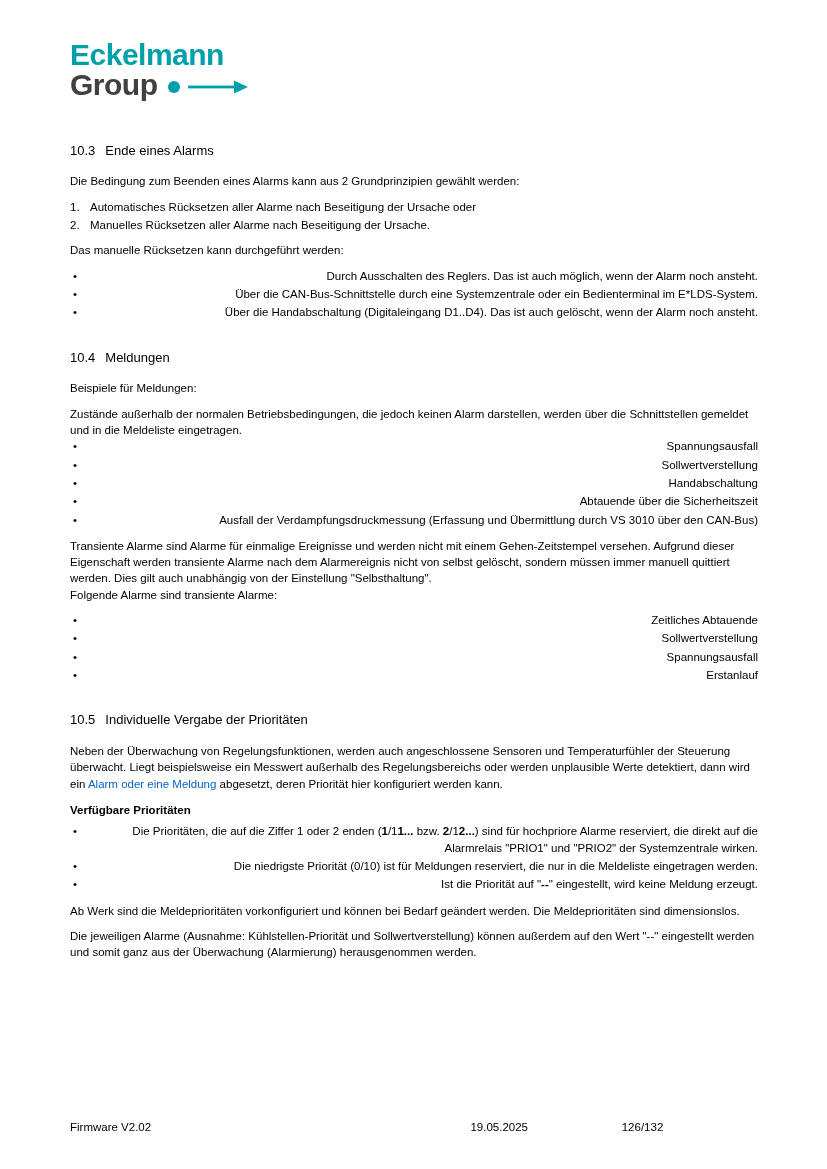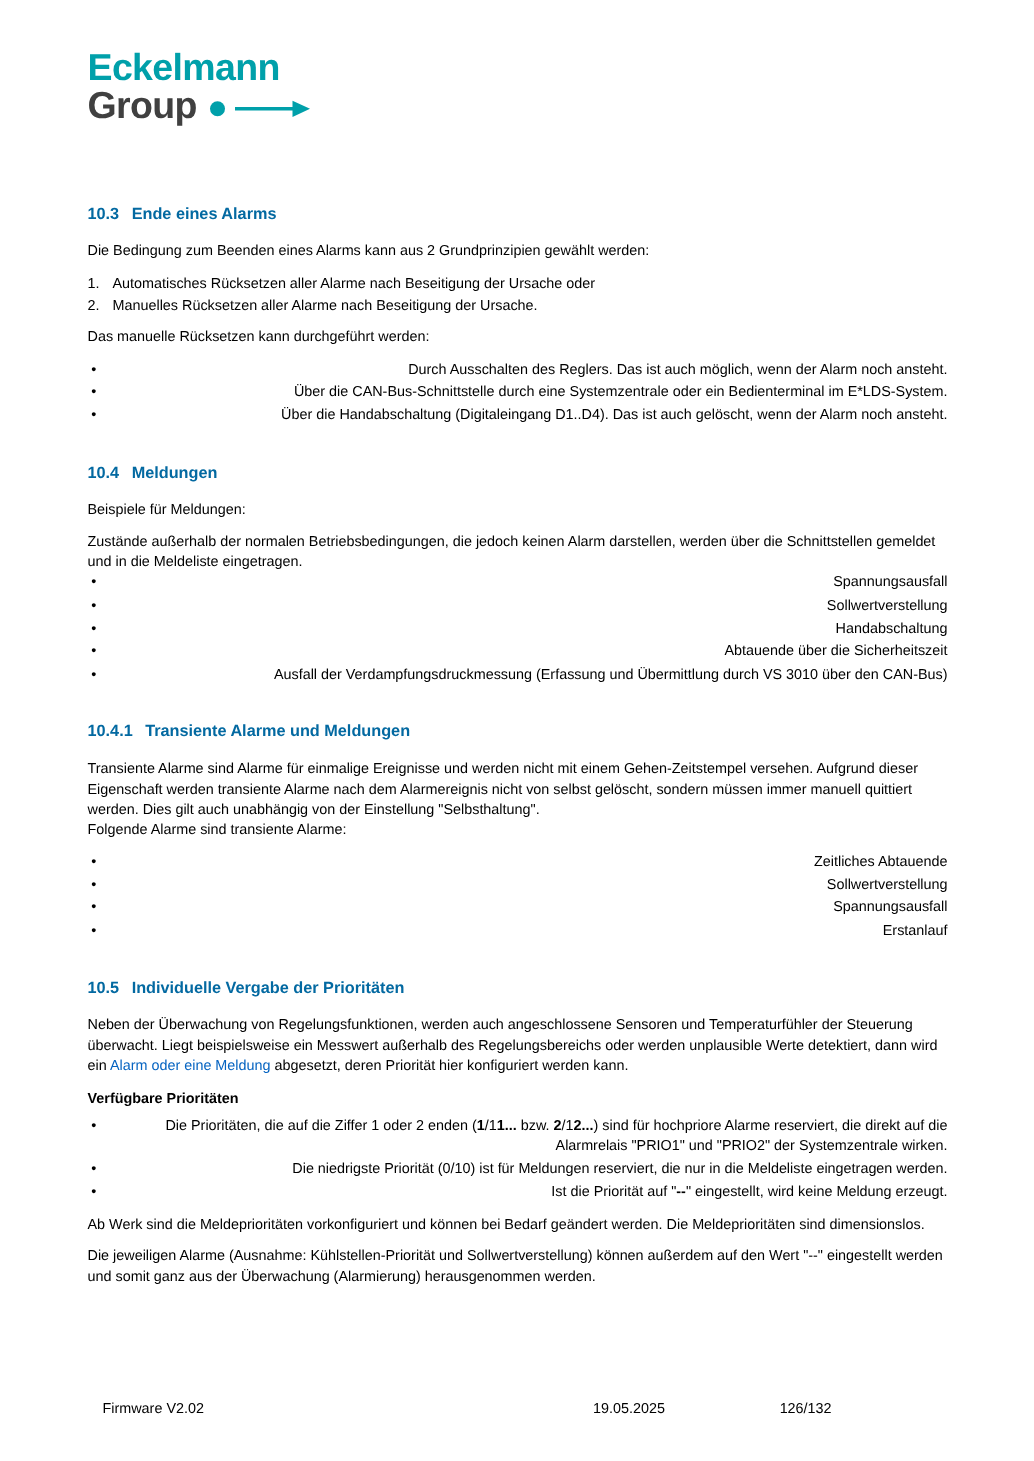--- a/index.html
+++ b/index.html
@@ -7,28 +7,28 @@
   body {
     width:827px; height:1169px;
     font-family:"Liberation Sans", sans-serif;
     font-size:11.5px; line-height:1.42;
     color:var(--text, #000000);
   }
   .page { position:relative; width:827px; height:1169px; background:#fff; overflow:hidden; }
   .content { position:absolute; top:40px; left:70px; width:688px; }
 
   
-  .logo { margin-bottom:62px; }
+  .logo { margin-bottom:42px; }
   .logo-word { font-weight:bold; font-size:30px; line-height:1.0; letter-spacing:-0.5px; color:#404040; }
   .logo-word.teal { color:var(--accent, #00A0AA); }
   .logo-row2 { display:flex; align-items:center; gap:9px; }
   .logo-arrow { color:var(--accent, #00A0AA); display:block; margin-top:4px; }
 
   
-  h2.sec { font-size:13px; font-weight:bold; margin:28px 0 13px; color:#0369a1; }
+  h2.sec { font-size:13px; font-weight:normal; margin:28px 0 13px; color:#000000; }
   h2.sec.first { margin-top:0; }
   h2.sec .num { display:inline-block; margin-right:10px; }
 
   
   p.para { margin:0 0 9px; }
   p.para.tight { margin-bottom:0; }
 
   
   ol.plain { list-style:none; margin:0 0 9px; }
   ol.plain li { position:relative; padding-left:20px; margin-bottom:2px; }
@@ -39,21 +39,21 @@
   ul.bullets li { position:relative; padding-left:14px; margin-bottom:2px; }
   ul.bullets li::before { content:"•"; position:absolute; left:3px; }
 
   .subhead { font-weight:bold; margin:10px 0 5px; }
 
   a.doclink { color:var(--link, #0563C1); text-decoration:none; cursor:pointer; }
 
   b { font-weight:bold; }
 
   
-  .footer { position:absolute; bottom:34px; left:82px; right:70px; display:flex; }
+  .footer { position:absolute; bottom:34px; left:70px; right:70px; display:flex; }
   .footer .fl { flex:1; text-align:left; }
   .footer .fc { flex:1; text-align:right; }
   .footer .fr { flex:1; text-align:center; }
 </style>
 </head>
 <body>
 
 <div class="page">
   <div class="content">
 
@@ -101,23 +101,20 @@
       <ul class="bullets">
         <li>Spannungsausfall</li>
         <li>Sollwertverstellung</li>
         <li>Handabschaltung</li>
         <li>Abtauende über die Sicherheitszeit</li>
         <li>Ausfall der Verdampfungsdruckmessung (Erfassung und Übermittlung durch VS 3010 über den CAN-Bus)</li>
       </ul>
     </section>
 
     <section>
-      <h2 class="sec">
-        <span class="num">10.4.1</span><span>Transiente Alarme und Meldungen</span>
-      </h2>
       <p class="para tight">Transiente Alarme sind Alarme für einmalige Ereignisse und werden nicht mit einem Gehen-Zeitstempel versehen. Aufgrund dieser Eigenschaft werden transiente Alarme nach dem Alarmereignis nicht von selbst gelöscht, sondern müssen immer manuell quittiert werden. Dies gilt auch unabhängig von der Einstellung "Selbsthaltung".</p>
       <p class="para">Folgende Alarme sind transiente Alarme:</p>
       <ul class="bullets">
         <li>Zeitliches Abtauende</li>
         <li>Sollwertverstellung</li>
         <li>Spannungsausfall</li>
         <li>Erstanlauf</li>
       </ul>
     </section>
 

